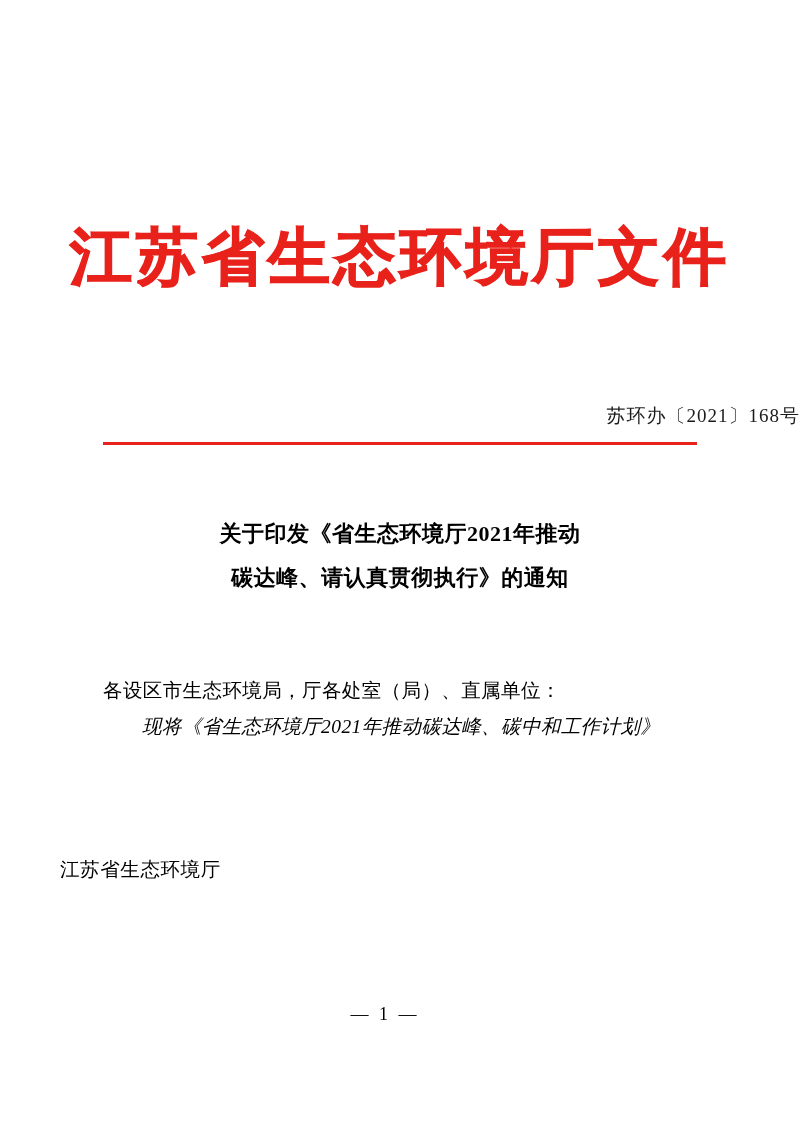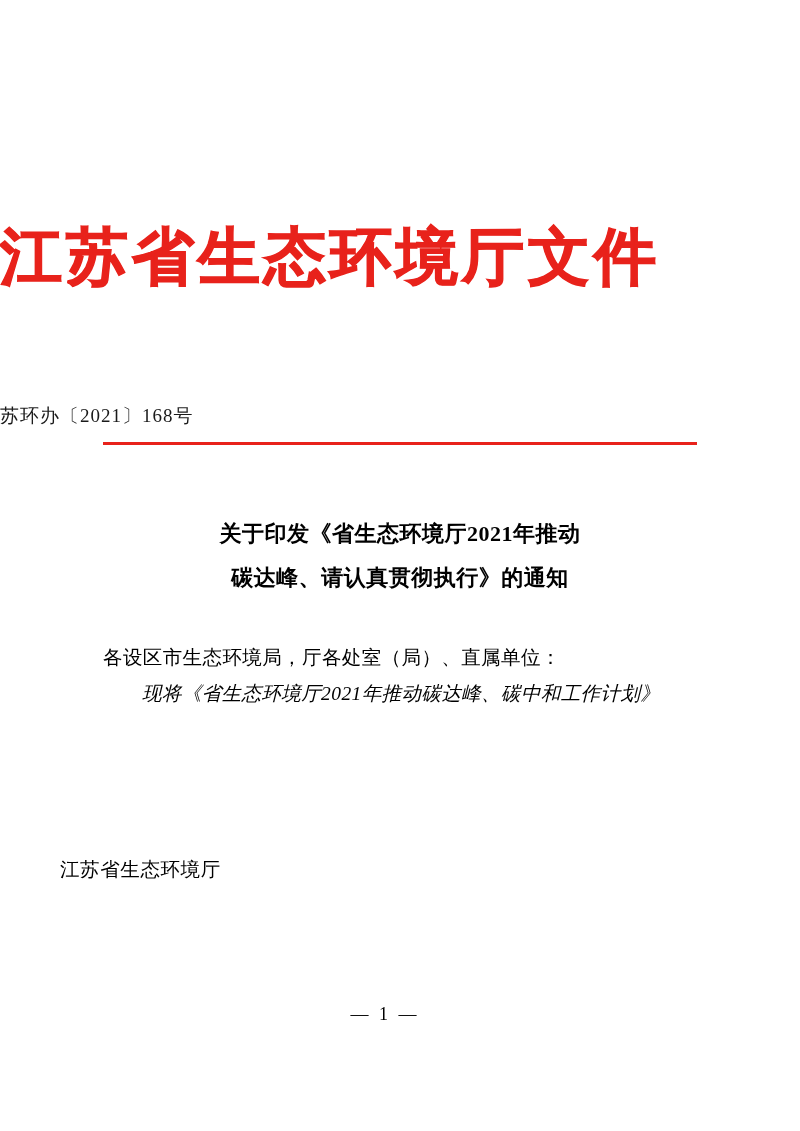--- a/index.html
+++ b/index.html
@@ -19,40 +19,40 @@
     background: #ffffff;
     overflow: hidden;
   }
 
   
   .masthead {
     position: absolute;
     top: 222px;
     left: 0;
     width: 800px;
-    text-align: left;
+    text-align: center;
   }
   .masthead-title {
     font-family: "Liberation Serif", "DejaVu Serif", serif;
     font-weight: 700;
     font-size: 62px;
     line-height: 1.15;
     letter-spacing: 4px;
     color: #e8221b;
     white-space: nowrap;
     -webkit-text-stroke: 1.2px #e8221b;
   }
 
   
   .doc-number {
     position: absolute;
     top: 403px;
     left: 0;
     width: 800px;
-    text-align: left;
+    text-align: right;
     font-size: 19px;
     letter-spacing: 1px;
     color: #1a1a1a;
   }
 
   
   .red-rule {
     position: absolute;
     top: 442px;
     left: 103px;
@@ -71,21 +71,21 @@
     font-weight: 700;
     font-size: 22px;
     line-height: 44px;
     letter-spacing: 0.5px;
     color: #000;
   }
 
   
   .body-block {
     position: absolute;
-    top: 640px;
+    top: 673px;
     left: 103px;
     width: 600px;
     font-size: 19.5px;
     line-height: 36px;
     letter-spacing: 0.4px;
     color: #000;
   }
   .body-block p {
     margin: 0;
   }

